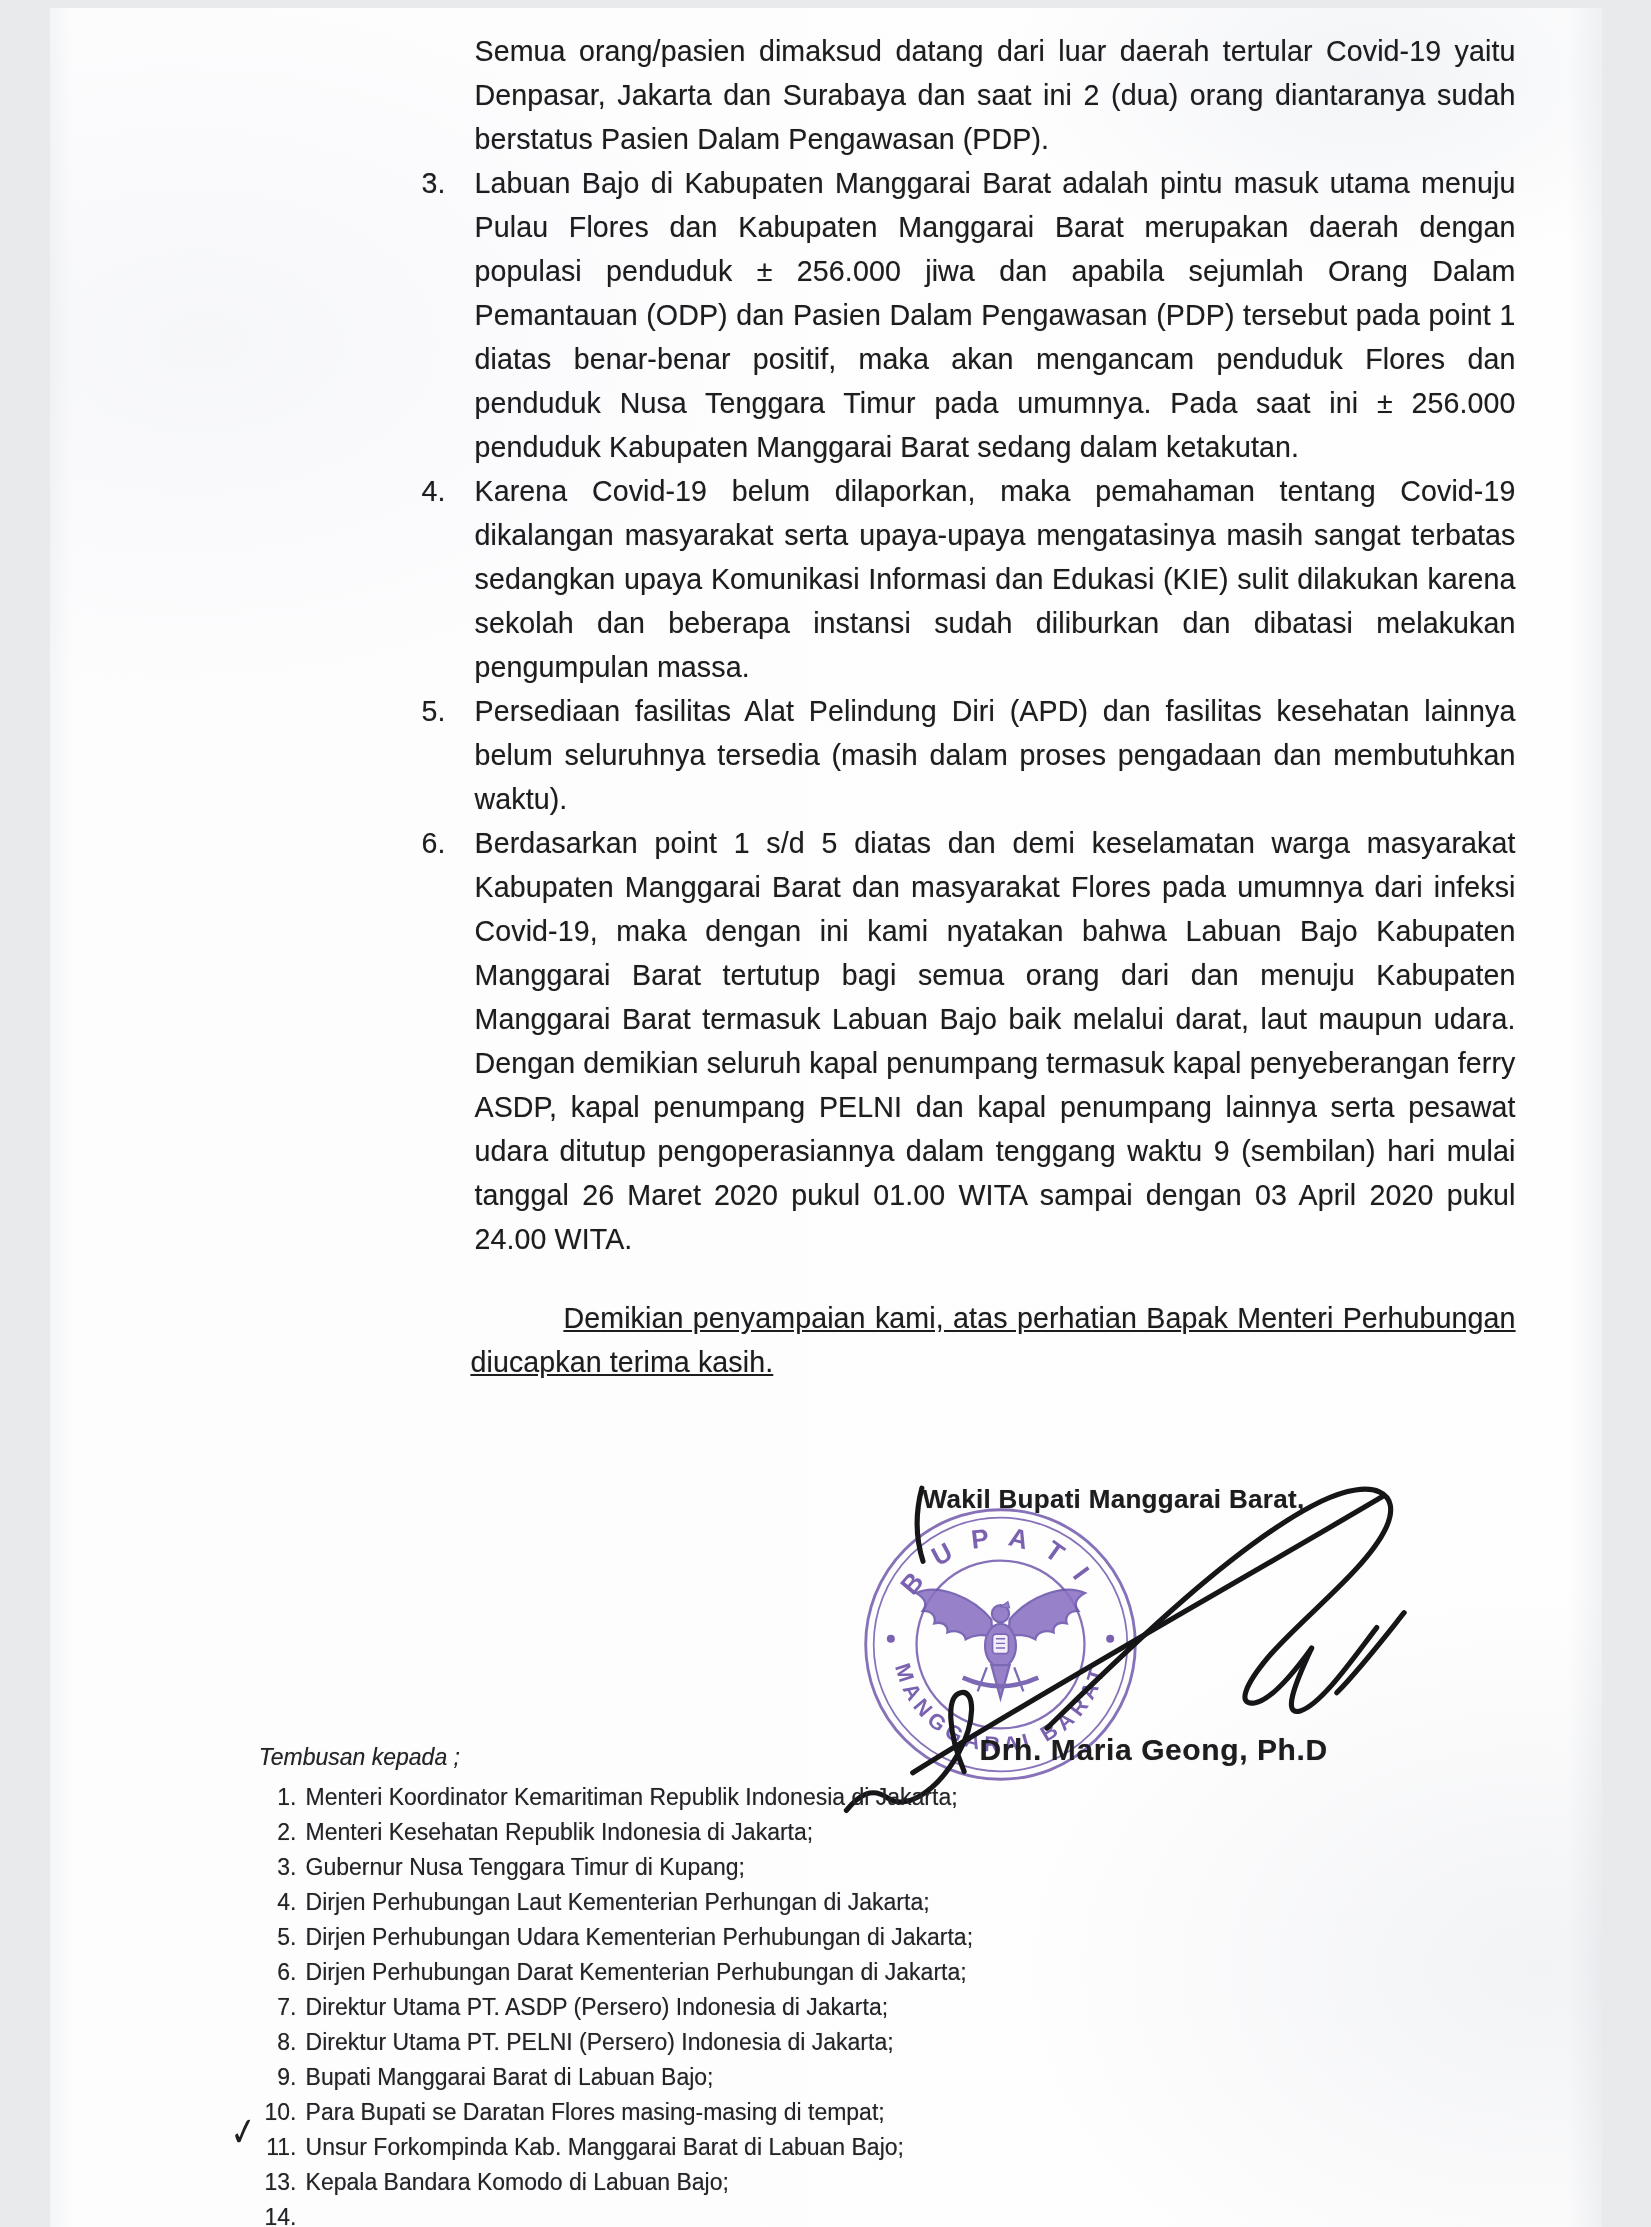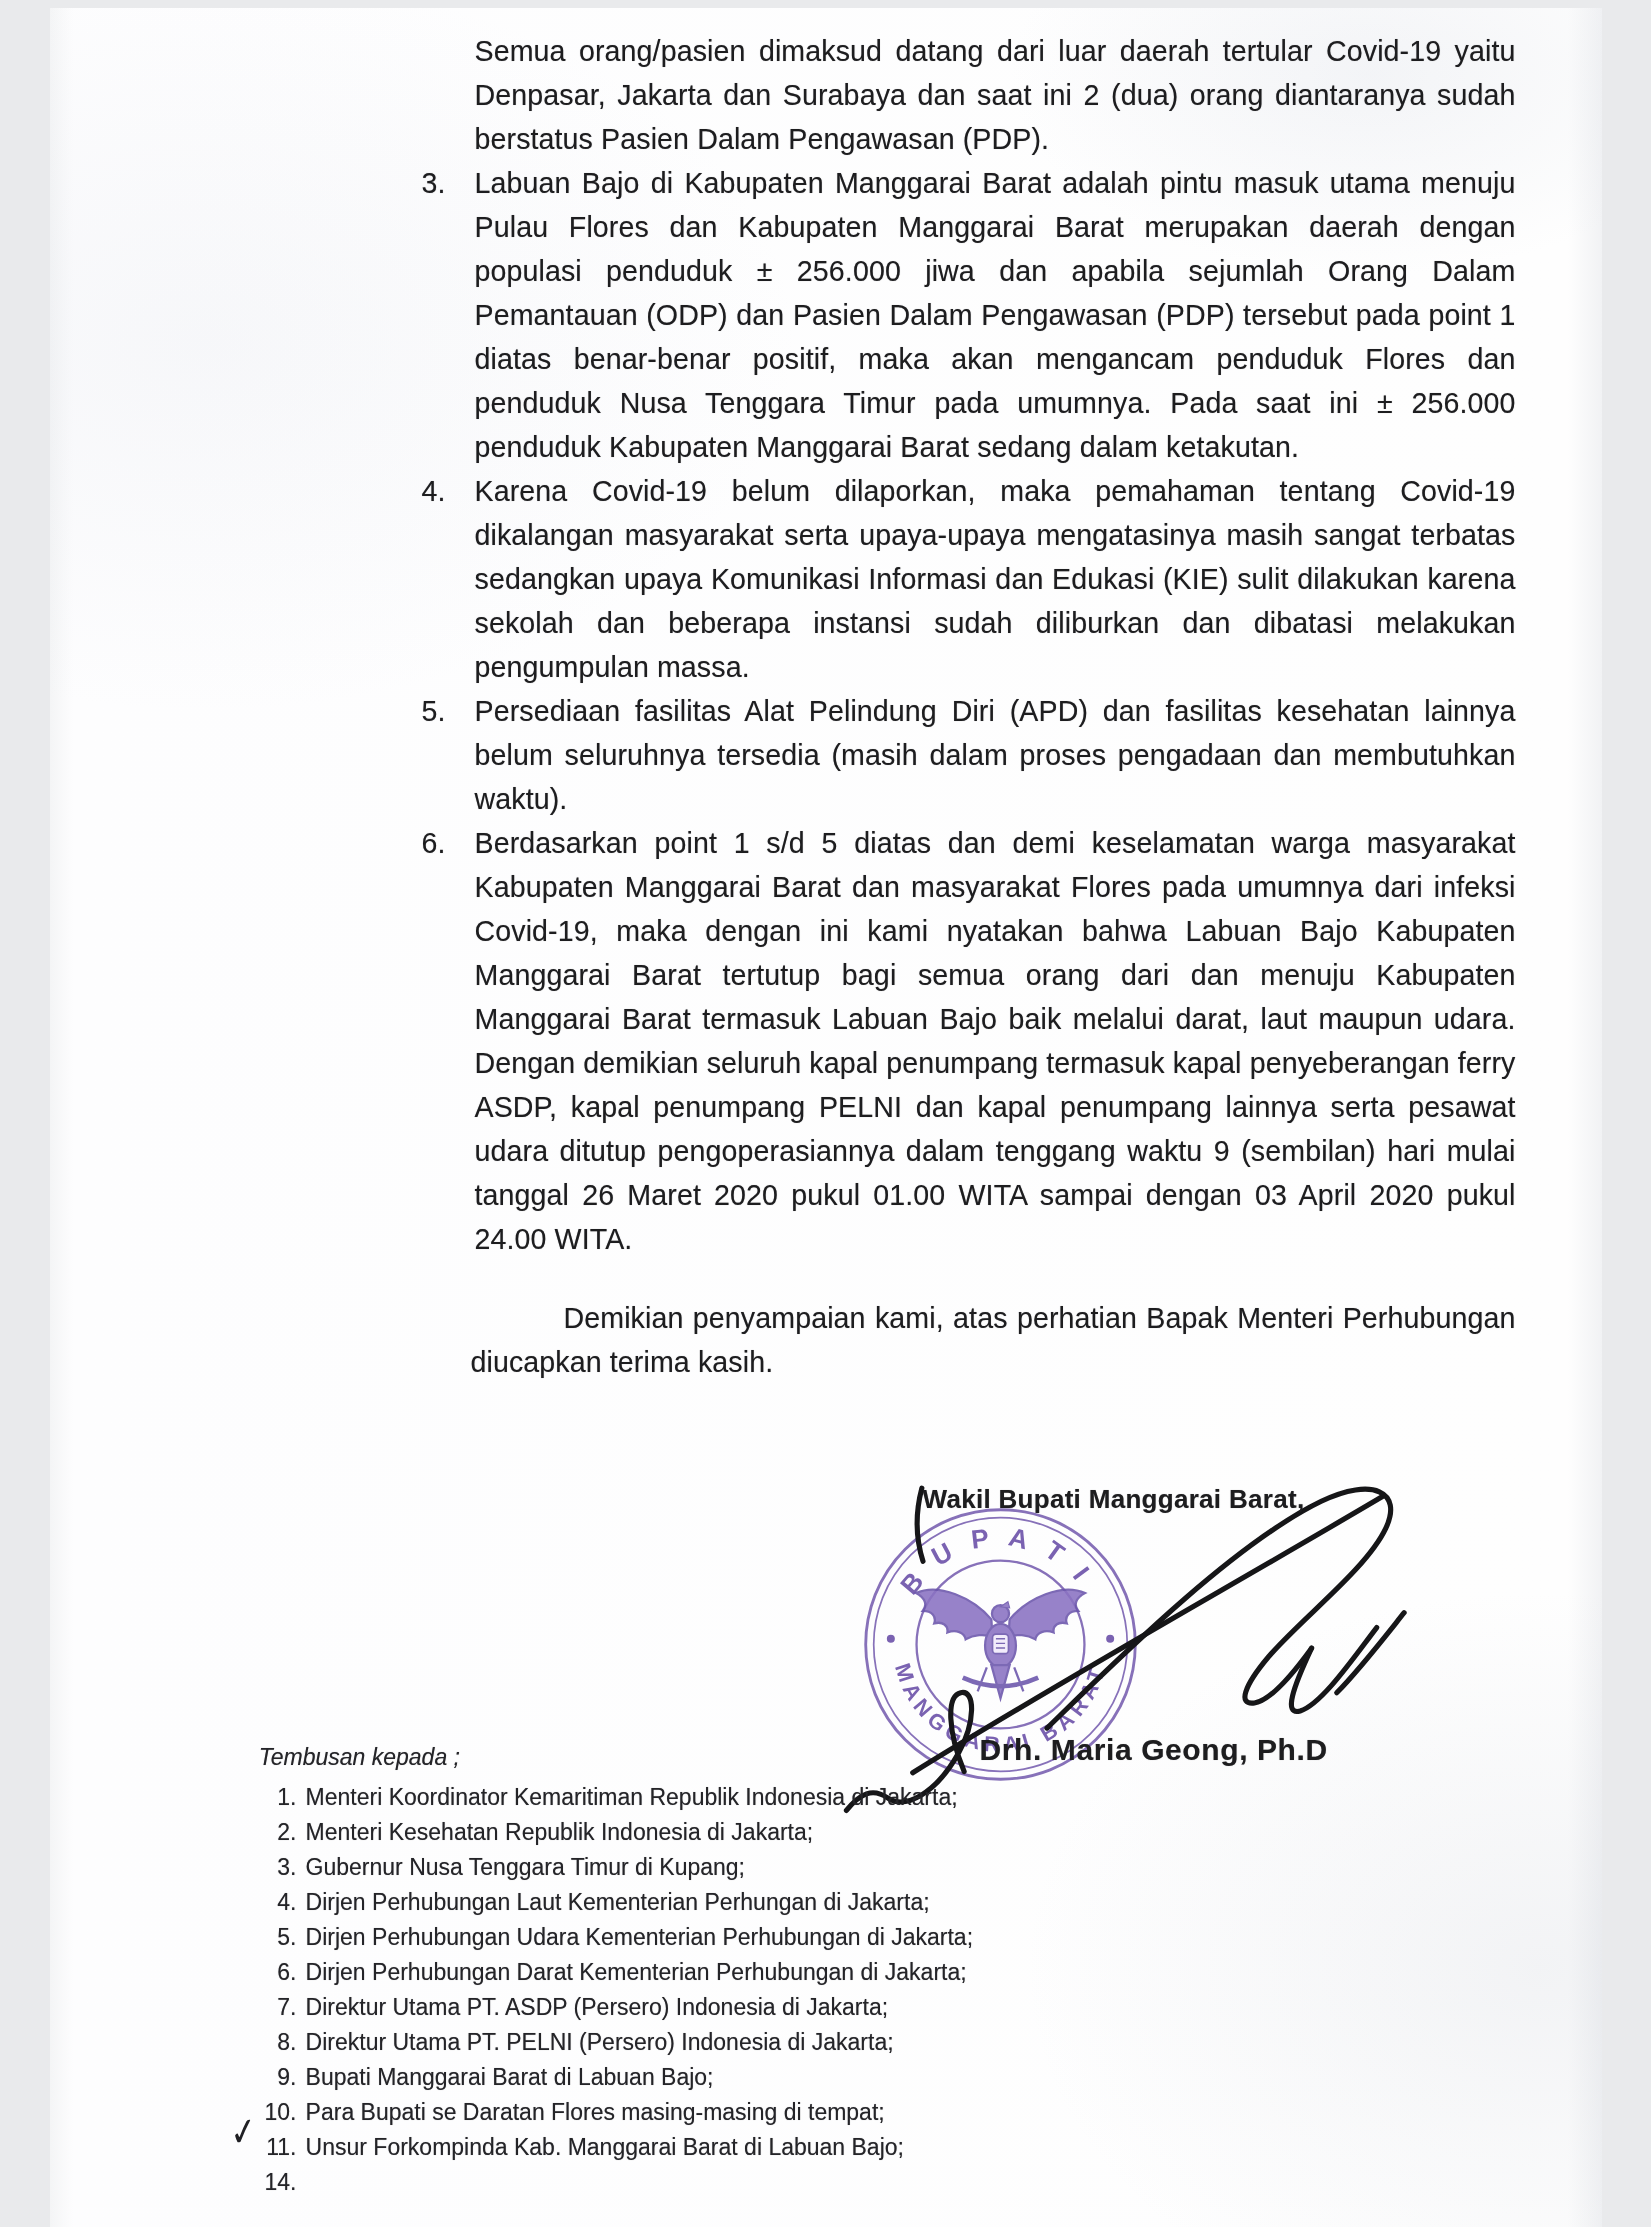--- a/index.html
+++ b/index.html
@@ -21,21 +21,21 @@
   
   .main-block{
     position:absolute; top:20.6px; left:372px; width:1094px;
     font-size:28.6px; line-height:44px; letter-spacing:0.1px;
     text-align:justify;
   }
   .lead{ margin:0 0 0 53px; }
   .item{ display:flex; }
   .item .num{ flex:0 0 53px; text-align:left; }
   .item .body{ flex:1 1 auto; text-align:justify; }
-  .closing{ margin:35px 0 0 49px; text-indent:93px; }
+  .closing{ margin:35px 0 0 49px; text-indent:93px;text-decoration:underline; }
 
   
   .sig-title{
     position:absolute; left:873px; top:1476px;
     font-size:26px; font-weight:600; letter-spacing:0.3px; white-space:nowrap;
   }
   .sig-name{
     position:absolute; left:930px; top:1725px;
     font-size:30px; font-weight:bold; letter-spacing:0.6px; white-space:nowrap;
   }
@@ -172,20 +172,24 @@
       </div>
     <div class="trow">
         <div class="tnum">10.</div>
         <div class="ttext">Para Bupati se Daratan Flores masing-masing di tempat;</div>
       </div>
     <div class="trow">
         <div class="tnum">11.</div>
         <div class="ttext">Unsur Forkompinda Kab. Manggarai Barat di Labuan Bajo;</div>
       </div>
     <div class="trow">
+        <div class="tnum">13.</div>
+        <div class="ttext">Kepala Bandara Komodo di Labuan Bajo;</div>
+      </div>
+    <div class="trow">
         <div class="tnum">14.</div>
         <div class="ttext"></div>
       </div>
   </div>
 
   <div class="checkmark">✓</div>
 
 </div>
 
 

